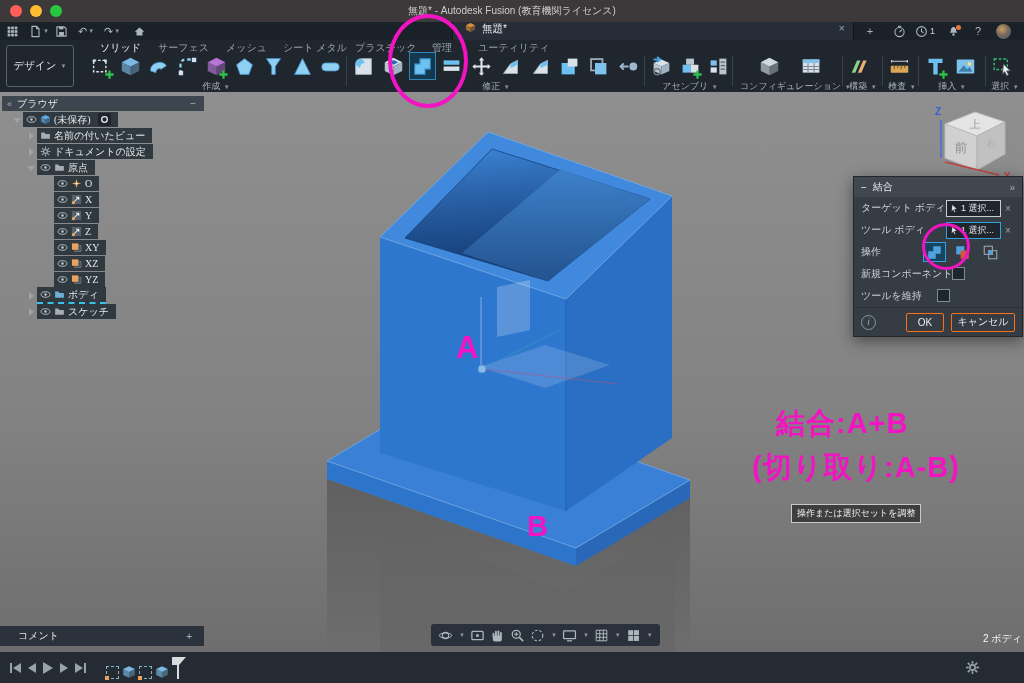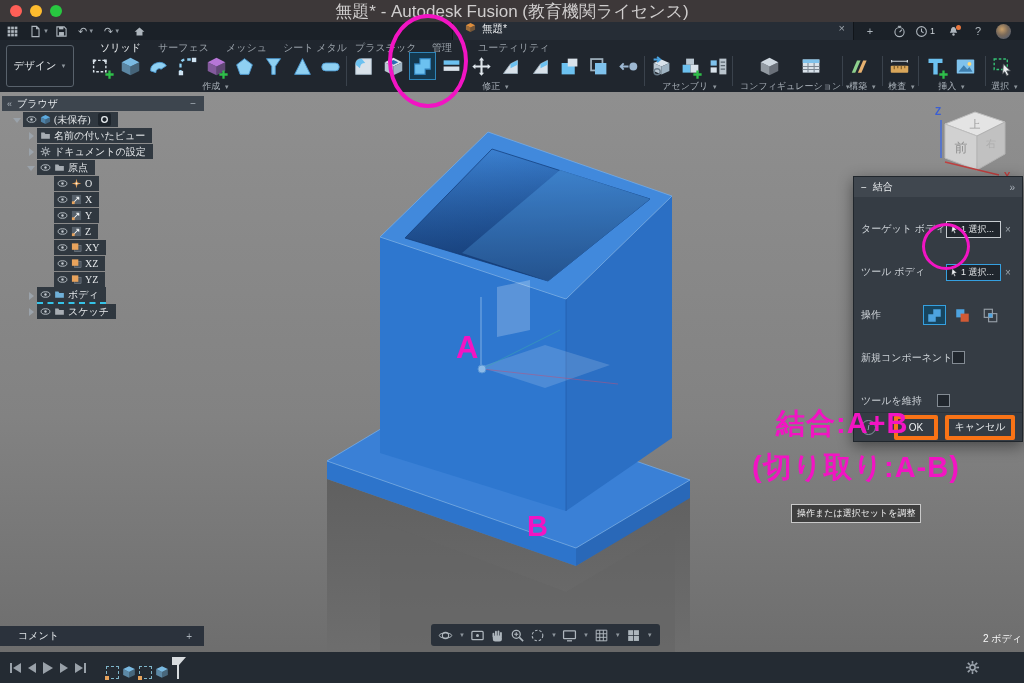--- a/index.html
+++ b/index.html
@@ -6,21 +6,21 @@
   #app{position:relative;width:1024px;height:683px;overflow:hidden;
        font-family:"Liberation Sans","DejaVu Sans",sans-serif;
        -webkit-user-select:none;user-select:none;color:#d7dbde;}
   
   .titlebar{position:absolute;left:0;top:0;width:1024px;height:22px;background:#3d3839;
             display:flex;align-items:center;}
   .tl{width:12px;height:12px;border-radius:50%;margin-left:8px;}
   .tl.r{background:var(--c-traffic_red);margin-left:10px;}
   .tl.y{background:var(--c-traffic_yellow);}
   .tl.g{background:var(--c-traffic_green);}
-  .title-text{position:absolute;left:0;right:0;text-align:center;font-size:17px;color:#cfcdcd;}
+  .title-text{position:absolute;left:0;right:0;text-align:center;font-size:10px;color:#cfcdcd;}
   
   .menubar{position:absolute;left:0;top:22px;width:1024px;height:18px;background:#1b2128;}
   .mb-ic{position:absolute;top:1px;width:18px;height:16px;display:flex;align-items:center;
          justify-content:center;color:#aeb6bd;font-size:11px;}
   .mb-ic svg{width:13px;height:13px;}
   .caret{font-size:6px;color:#8d959c;margin-left:1px;}
   .doc-tab{position:absolute;left:452px;top:0;width:400px;height:18px;background:#262d36;
            display:flex;border-left:1px solid #11151a;border-right:1px solid #11151a;}
   .doc-tab svg{width:11px;height:11px;margin-left:12px;color:#e8943d;}
   .doc-tab .dt-label{font-size:10.5px;color:#e9ecee;margin-left:6px;flex:1;}
@@ -73,37 +73,37 @@
   .bl{font-size:10px;color:#e6e9eb;white-space:nowrap;}
   .radiobox{width:13px;height:13px;background:#1d242b;border-radius:2px;margin-left:4px;
             display:flex;align-items:center;justify-content:center;}
   .radiobox svg{width:9px;height:9px;}
   
   .dialog{position:absolute;left:853px;top:84px;width:168px;background:#353c44;
           border:1px solid #20262c;box-shadow:0 4px 14px rgba(0,0,0,.45);font-size:10px;}
   .d-head{height:20px;background:#40474f;display:flex;align-items:center;padding:0 7px;gap:6px;
           color:#eceff1;}
   .d-head .d-more{margin-left:auto;color:#aab2ba;}
-  .d-row{display:flex;align-items:center;height:22px;padding:0 7px;margin-top:21px;}
+  .d-row{display:flex;align-items:center;height:22px;padding:0 7px;}
   .d-label{color:#ced3d8;flex:1;white-space:nowrap;}
   .sel-btn{width:47px;height:15px;border:1px solid #c7ccd1;background:#20262d;display:flex;
            align-items:center;gap:2px;padding:0 3px;color:#e8ebed;}
   .sel-btn.blue{border-color:#35a0e0;}
   .sel-btn svg{width:9px;height:9px;flex:none;}
   .sel-btn span{font-size:9px;white-space:nowrap;overflow:hidden;}
   .d-x{width:14px;text-align:center;color:#9aa2a9;font-size:10px;}
   .op-chip{width:21px;height:18px;display:flex;align-items:center;justify-content:center;
            border:1px solid transparent;}
   .op-chip svg{width:15px;height:15px;}
   .op-chip.sel{background:#17455f;border-color:#35a0e0;}
   .chk{width:11px;height:11px;background:#20262d;border:1px solid #838b93;}
   .d-foot{display:flex;align-items:center;height:28px;padding:0 7px;gap:7px;border-top:1px solid #2b323a;}
   .info-i{width:13px;height:13px;border-radius:50%;border:1.5px solid #8796a2;color:#9fb3c2;
           font-size:9px;display:flex;align-items:center;justify-content:center;font-style:italic;}
-  .d-btn{height:17px;border:4px solid #f97316;border-radius:2px;background:transparent;
+  .d-btn{height:17px;border:1px solid #f97316;border-radius:2px;background:transparent;
          color:#eceff1;font-size:10px;display:flex;align-items:center;justify-content:center;}
   .d-btn.ok{width:36px;margin-left:auto;}
   .d-btn.cancel{width:62px;}
   
   .pink-circle{position:absolute;border:4px solid var(--c-magenta);border-radius:50%;}
   .note{position:absolute;color:var(--c-magenta);font-weight:bold;font-size:29px;white-space:nowrap;
         letter-spacing:1px;}
   .model-label{position:absolute;color:var(--c-magenta);font-weight:bold;font-size:31px;}
   .tooltip{position:absolute;background:#3e3e3e;border:1px solid #c9c9c9;color:#f2f2f2;
            font-size:9px;padding:2px 5px;white-space:nowrap;}

